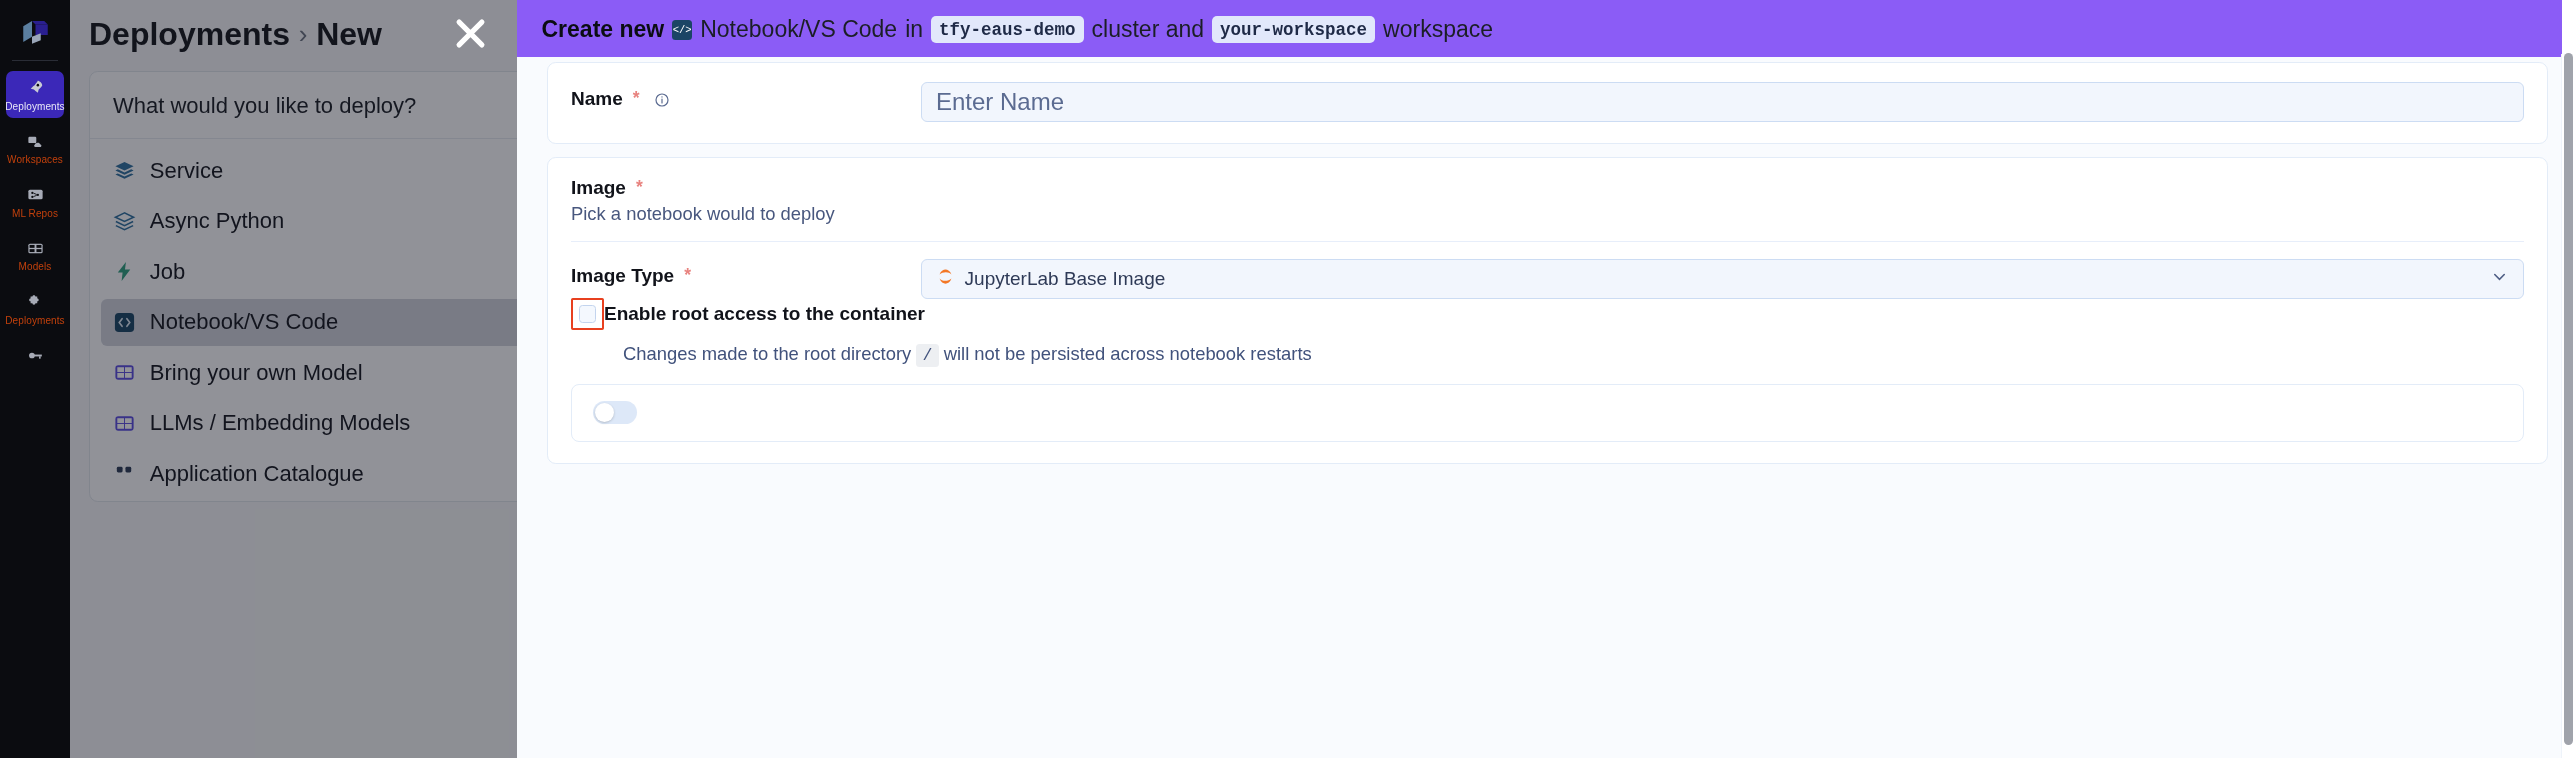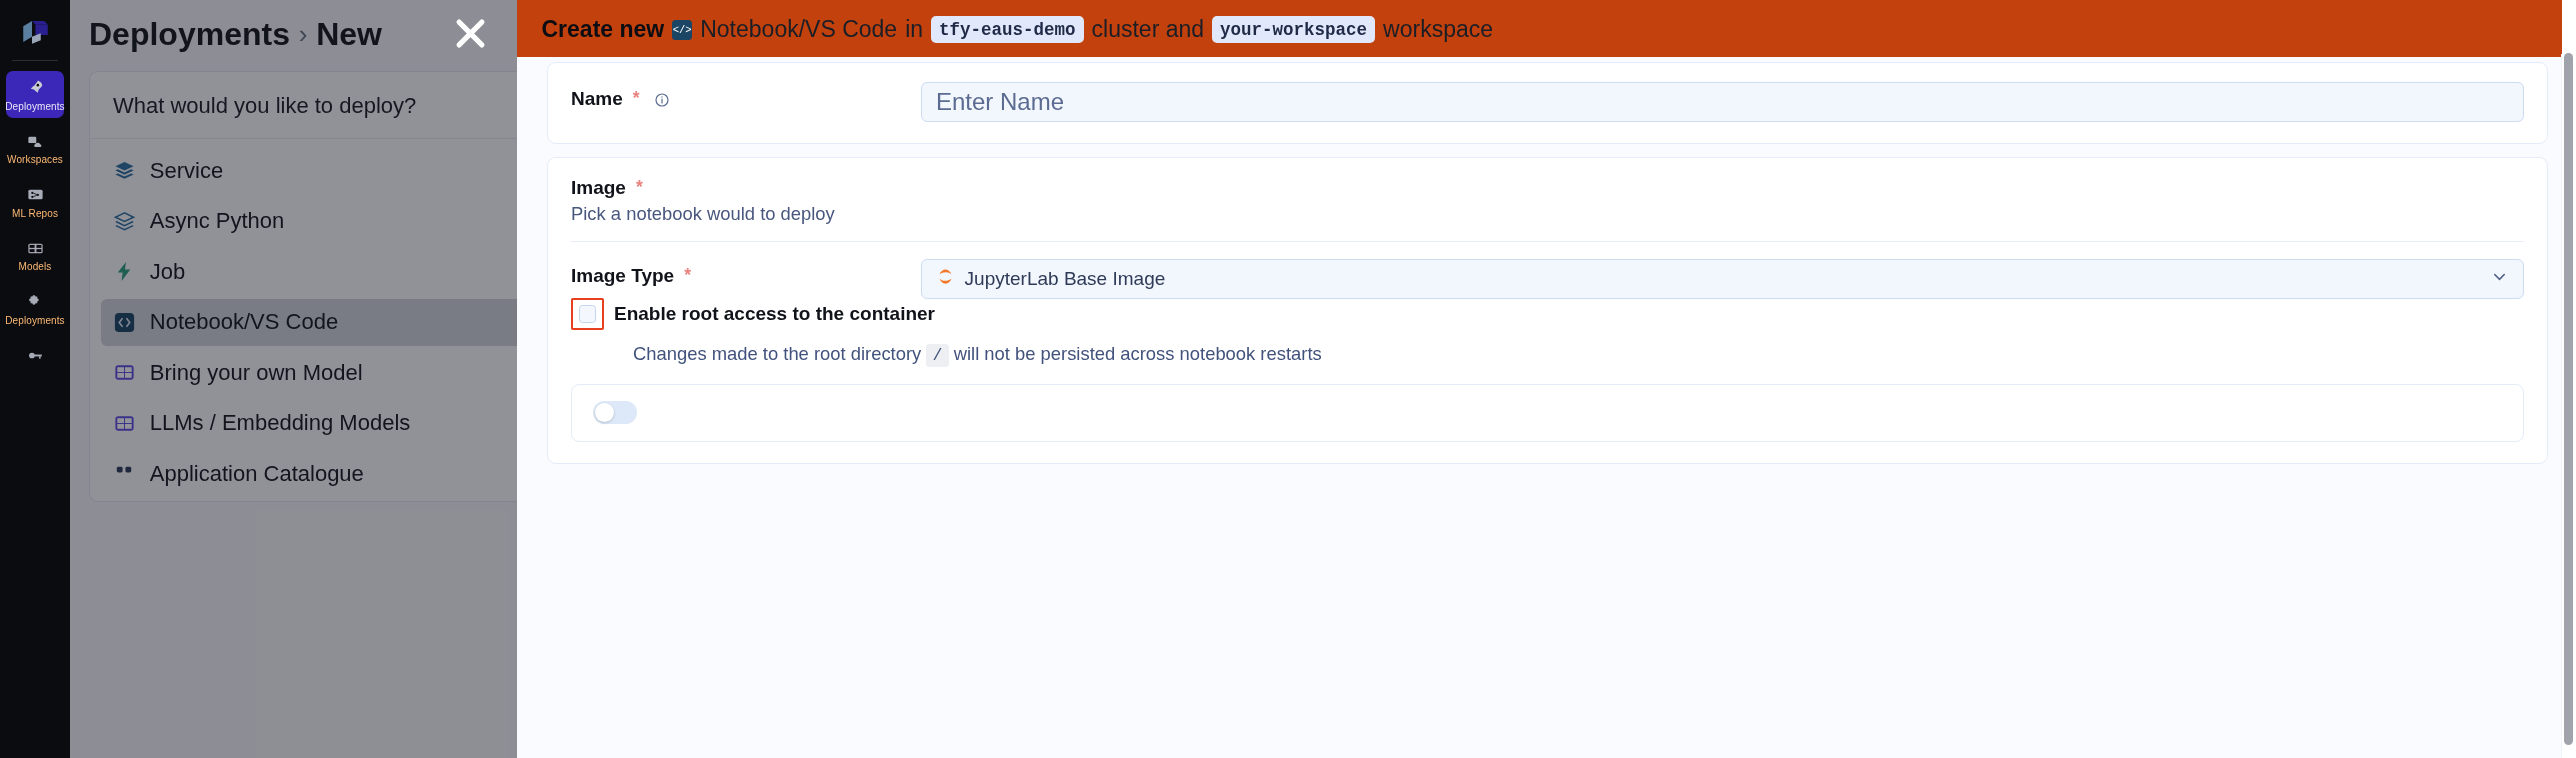--- a/index.html
+++ b/index.html
@@ -31,21 +31,21 @@
     padding-top: 12.3px;
     z-index: 6;
     position: relative;
   }
   .logo { width: 39px; height: 39px; display:flex; align-items:center; justify-content:center; margin-bottom: 8.8px;}
   .side-divider { width: 46px; height: 0.9px; background: #2a2d36; margin-bottom: 10.5px; }
   .nav-item {
     width: 58px; padding: 7px 0 6.1px;
     display: flex; flex-direction: column; align-items: center; gap: 4.4px;
     border-radius: 7px; margin-bottom: 7px;
-    color: #fdba74;
+    color: #c2410c;
   }
   .nav-item.active { background: #3b28b8; color: #e8e7f7; }
   .nav-ico { width: 19px; height: 19px; display:flex; align-items:center; justify-content:center; }
   .nav-label { font-size: 10px; letter-spacing: 0.1px; line-height: 1; }
 
   
   .content { flex: 1; position: relative; padding: 0 0 0 19px; }
   .crumbs {
     display: flex; align-items: center; gap: 8.8px;
     padding: 16px 0 3.5px 0; font-size: 32px; font-weight: 700; color: #14161d;
@@ -62,21 +62,21 @@
     display: flex; align-items: center; gap: 14px;
     padding: 10.5px 12.3px; border-radius: 6.1px; margin-bottom: 3.5px;
     font-size: 22px; color: #15171f;
   }
   .opt.selected { background: rgba(125,132,155,0.35); }
   .opt-ico { width: 23px; height: 23px; display:flex; align-items:center; justify-content:center; flex:0 0 23px;}
 
   
   .modal {
     position: absolute; left: 517px; top: 0; width: 2059px; height: 759px;
-    background: #c2410c; z-index: 20;
+    background: #8b5cf6; z-index: 20;
     display: flex; flex-direction: column;
   }
   .modal-title {
     display: flex; align-items: center; gap: 8px;
     padding: 16px 23px 14px 24.5px;
     font-size: 23px; color: #1b1e26; white-space: nowrap;
   }
   .modal-title .strong { font-weight: 700; color: #0b0d13; }
   .chip {
     background: #e2e8fb; color: #1f2a47; border-radius: 5px;
@@ -112,21 +112,21 @@
   }
   .select {
     width: 100%; height: 40px; border-radius: 6.1px;
     border: 0.9px solid #ccdcf3; background: #f2f6fd;
     font-size: 19px; color: #2e3a57; padding: 0 14px;
     display: flex; align-items: center; gap: 9.6px;
   }
   .select .caret { margin-left: auto; color: #4e5d84; font-size: 19px; }
   .divider { height: 0.9px; background: #e7eefa; margin: 16px 0 17.5px; }
 
-  .check-row { display: flex; align-items: flex-start; gap: 10px; margin-top: 3.5px; }
+  .check-row { display: flex; align-items: flex-start; gap: 0; margin-top: 3.5px; }
   .cb-wrap { position: relative; width: 33px; flex: 0 0 33px; display:flex; align-items:flex-start; justify-content:center; padding-top: 2.6px;}
   .checkbox {
     width: 17.5px; height: 17.5px; border-radius: 3.5px;
     border: 1.4px solid #c3d4ee; background: #f4f8fe;
   }
   .hl-box {
     position: absolute; left: 0px; top: -4.4px; width: 33px; height: 32px;
     border: 2.6px solid #e8401f; border-radius: 1.8px; pointer-events: none;
   }
   .cb-text { padding-top: 0px; }

